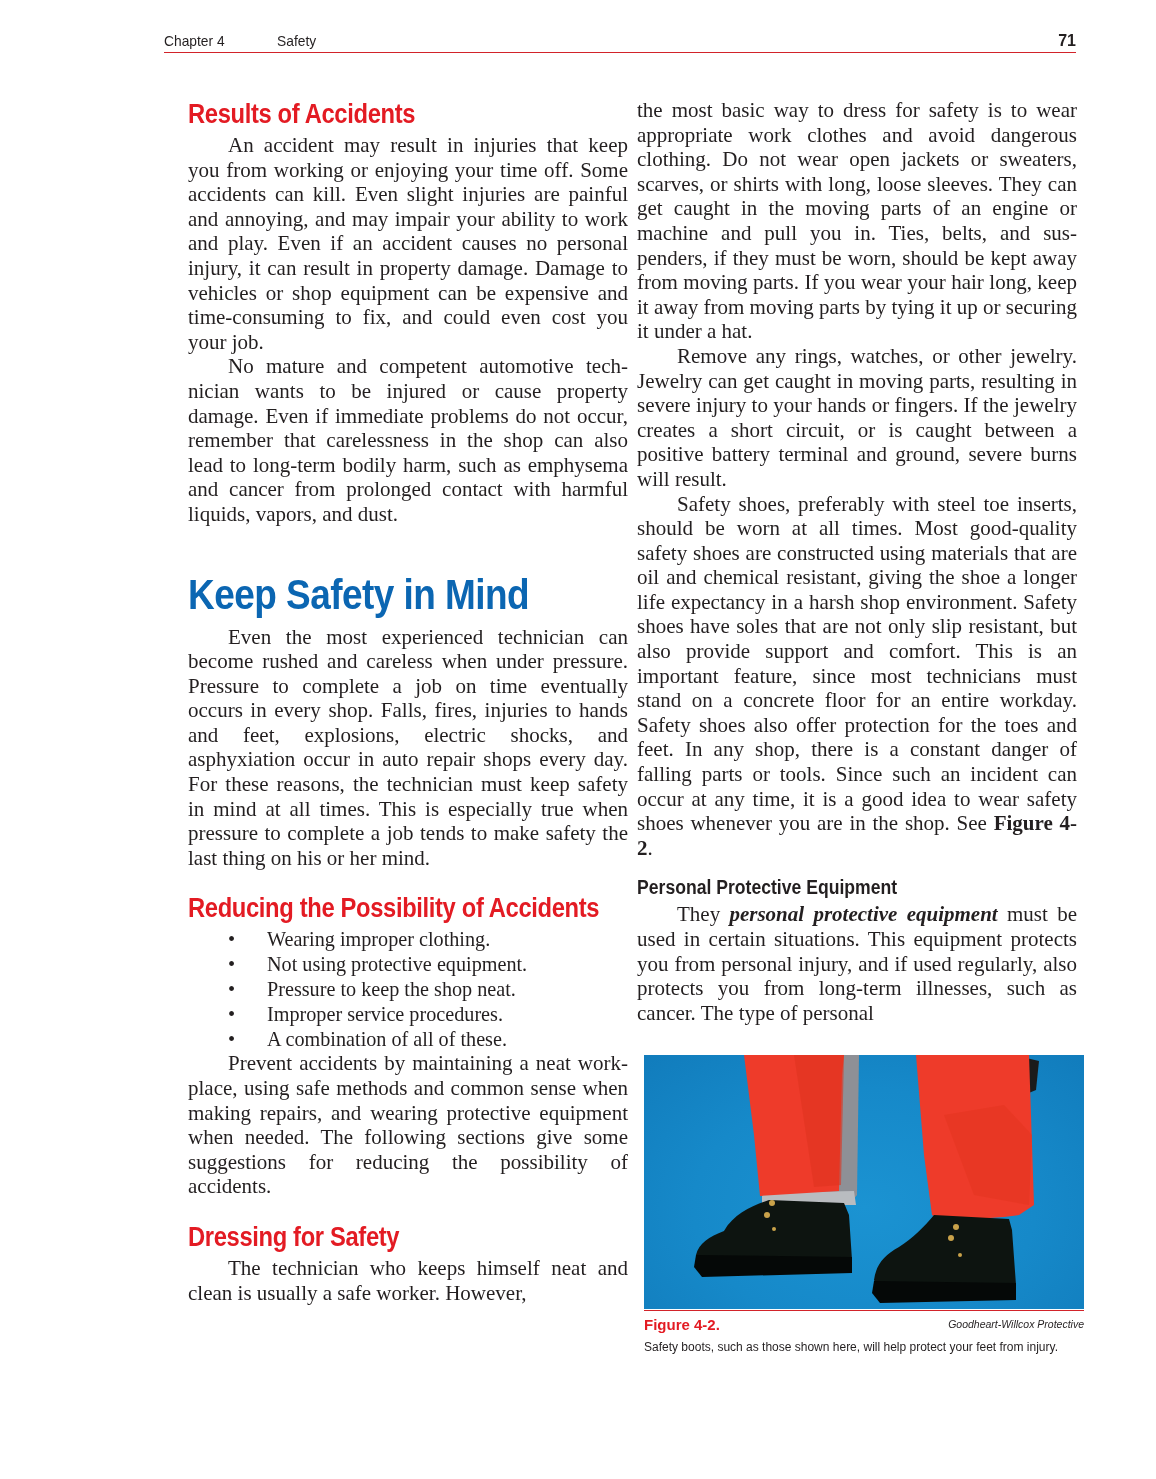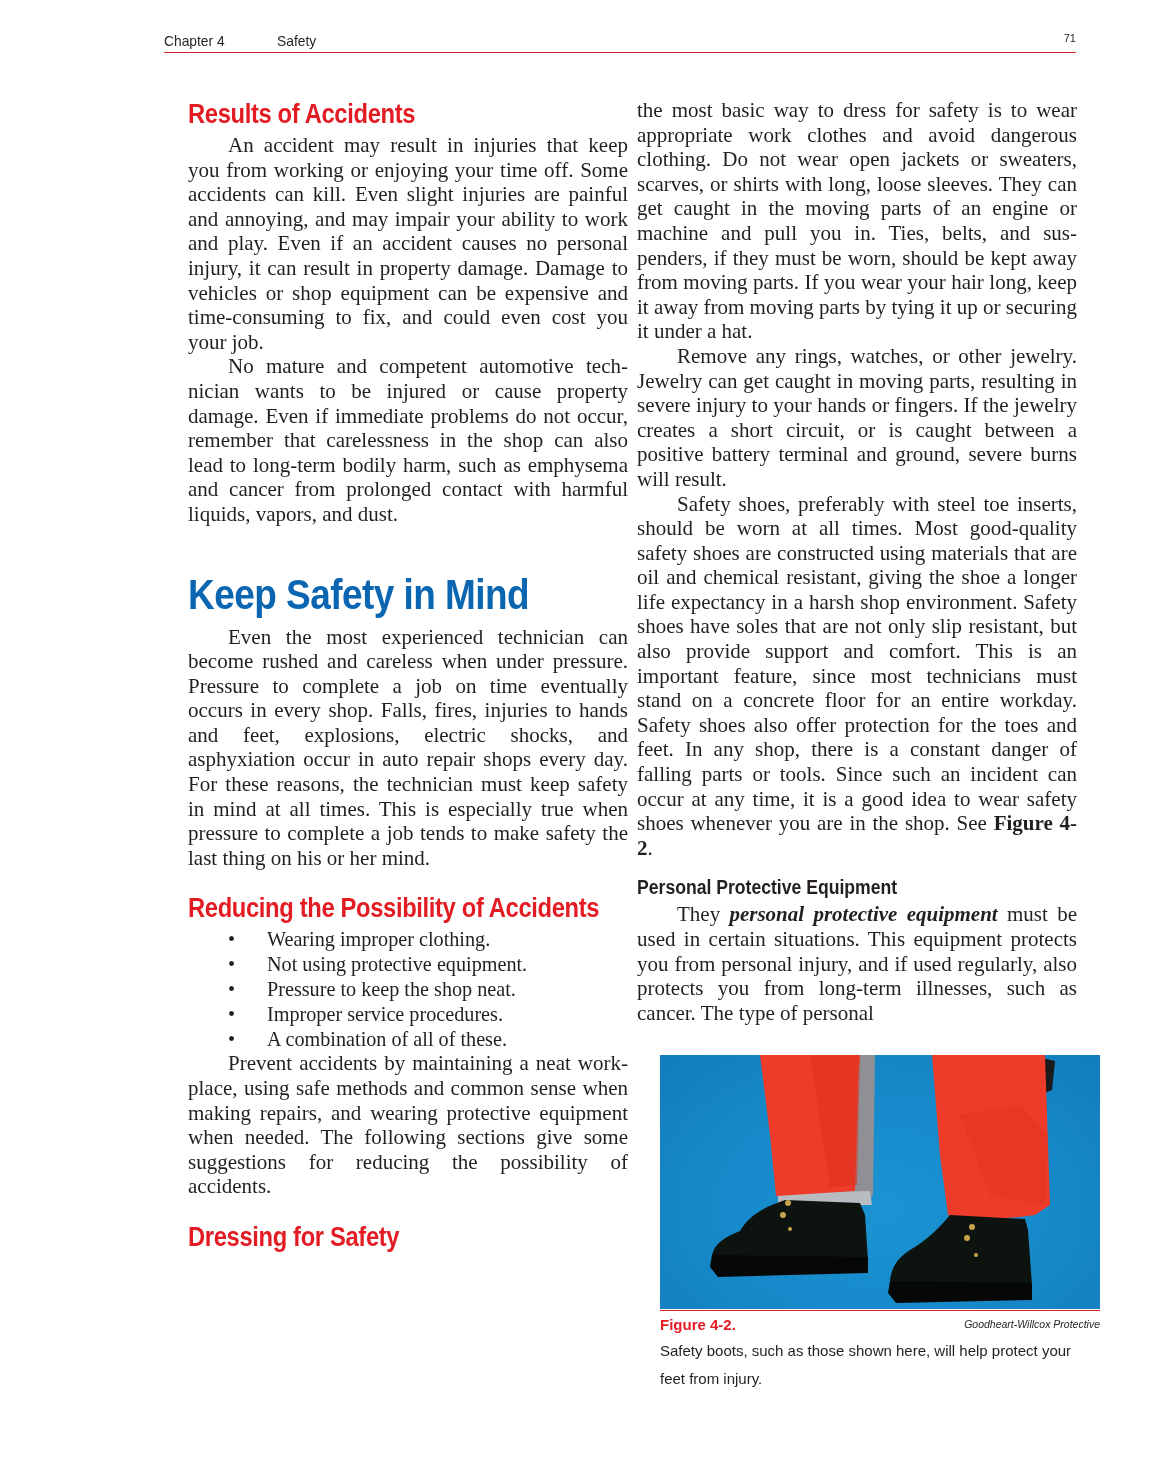--- a/index.html
+++ b/index.html
@@ -6,21 +6,21 @@
   body { width: 1156px; height: 1479px; position: relative; overflow: hidden; color: #231f20; }
   .sans { font-family: "Liberation Sans", "DejaVu Sans", sans-serif; }
 
   
   #running-header {
     position: absolute; left: 164px; top: 32px; width: 912px; height: 20px;
     border-bottom: 1.5px solid #d2232a;
   }
   #running-header .chap { position: absolute; left: 0; top: 0; font-size: 15px; color: #231f20; transform: scaleX(0.92); transform-origin: left; }
   #running-header .sect { position: absolute; left: 113px; top: 0; font-size: 15px; color: #231f20; transform: scaleX(0.92); transform-origin: left; }
-  #running-header .pnum { position: absolute; right: 0; top: 0; font-size: 11px; font-weight: normal; color: #231f20; }
+  #running-header .pnum { position: absolute; right: 0; top: 0; font-size: 16px; font-weight: bold; color: #231f20; }
 
   
   .col { position: absolute; top: 98px; width: 440px; }
   #col-left { left: 164px; margin-left: 24px; }
   #col-right { left: 637px; }
 
   p.body {
     font-family: "Liberation Serif", "DejaVu Serif", serif;
     font-size: 21px; line-height: 24.6px; margin: 0;
     text-align: justify; color: #231f20; hyphens: manual;
@@ -52,38 +52,38 @@
     font-family: "Liberation Serif", "DejaVu Serif", serif;
     font-size: 20.2px; line-height: 24.8px; position: relative; padding-left: 79px; color: #231f20;
   }
   ul.reasons li .bullet { position: absolute; left: 40px; top: 0; }
 
   .term { font-style: italic; font-weight: bold; }
   .figref { font-weight: bold; }
 
   
   #figure {
-    position: absolute; left: 637px; top: 1055px; width: 440px; padding-left: 23px;
+    position: absolute; left: 621px; top: 1055px; width: 440px; padding-left: 23px;
   }
   #figure .photo {
     width: 440px; height: 254px; position: relative; overflow: hidden;
     background: radial-gradient(ellipse at 50% 60%, #1b93d2 0%, #1689c9 55%, #117cbc 100%);
   }
   #figure .rule { height: 0; border-top: 1.5px solid #d2232a; margin-top: 1px; }
   #figure .cap-head { position: relative; height: 20px; margin-top: 5px; }
   #figure .fig-label {
     position: absolute; left: 0; top: 0; font-family: "Liberation Sans", sans-serif;
     font-weight: bold; font-size: 15px; color: #e31b23;
   }
   #figure .credit {
     position: absolute; right: 0; top: 2px; font-family: "Liberation Sans", sans-serif;
     font-style: italic; font-size: 10.5px; color: #231f20;
   }
   #figure .caption {
-    font-family: "Liberation Sans", sans-serif; font-size: 15px; line-height: 28px; color: #231f20;
+    font-family: "Liberation Sans", sans-serif; font-size: 12px; line-height: 20px; color: #231f20;
     margin-top: 1px;
   }
 </style>
 </head>
 <body>
 
 <div id="running-header">
   <span class="chap sans">Chapter 4</span>
   <span class="sect sans">Safety</span>
   <span class="pnum sans">71</span>
@@ -101,20 +101,21 @@
   <ul class="reasons">
     <li><span class="bullet">•</span><span>Wearing improper clothing.</span></li>
     <li><span class="bullet">•</span><span>Not using protective equipment.</span></li>
     <li><span class="bullet">•</span><span>Pressure to keep the shop neat.</span></li>
     <li><span class="bullet">•</span><span>Improper service procedures.</span></li>
     <li><span class="bullet">•</span><span>A combination of all of these.</span></li>
   </ul>
   <p class="body indent">Prevent accidents by maintaining a neat work­place, using safe methods and common sense when making repairs, and wearing protective equipment when needed. The following sections give some suggestions for reducing the possibility of accidents.</p>
 
   <h2 class="sub" style="margin-top:22px;">Dressing for Safety</h2>
+  <p class="body indent">The technician who keeps himself neat and clean is usually a safe worker. However,</p>
 </div>
 
 <div id="col-right" class="col">
   <p class="body">the most basic way to dress for safety is to wear appropriate work clothes and avoid dangerous clothing. Do not wear open jackets or sweaters, scarves, or shirts with long, loose sleeves. They can get caught in the moving parts of an engine or machine and pull you in. Ties, belts, and sus­penders, if they must be worn, should be kept away from moving parts. If you wear your hair long, keep it away from moving parts by tying it up or securing it under a hat.</p>
   <p class="body indent">Remove any rings, watches, or other jewelry. Jewelry can get caught in moving parts, result­ing in severe injury to your hands or fingers. If the jewelry creates a short circuit, or is caught between a positive battery terminal and ground, severe burns will result.</p>
   <p class="body indent"><span>Safety shoes, preferably with steel toe inserts, should be worn at all times. Most good-quality safety shoes are constructed using mate­rials that are oil and chemical resistant, giving the shoe a longer life expectancy in a harsh shop environment. Safety shoes have soles that are not only slip resistant, but also provide support and comfort. This is an important feature, since most technicians must stand on a concrete floor for an entire workday. Safety shoes also offer protec­tion for the toes and feet. In any shop, there is a constant danger of falling parts or tools. Since such an incident can occur at any time, it is a good idea to wear safety shoes whenever you are in the shop. See </span><span class="figref">Figure 4-2</span><span>.</span></p>
 
   <h3 class="minor" style="margin-top:14px;">Personal Protective Equipment</h3>
   <p class="body indent"><span>They </span><span class="term">personal protective equipment</span><span> must be used in certain situations. This equipment protects you from personal injury, and if used regularly, also protects you from long-term ill­nesses, such as cancer. The type of personal</span></p>
 </div>

